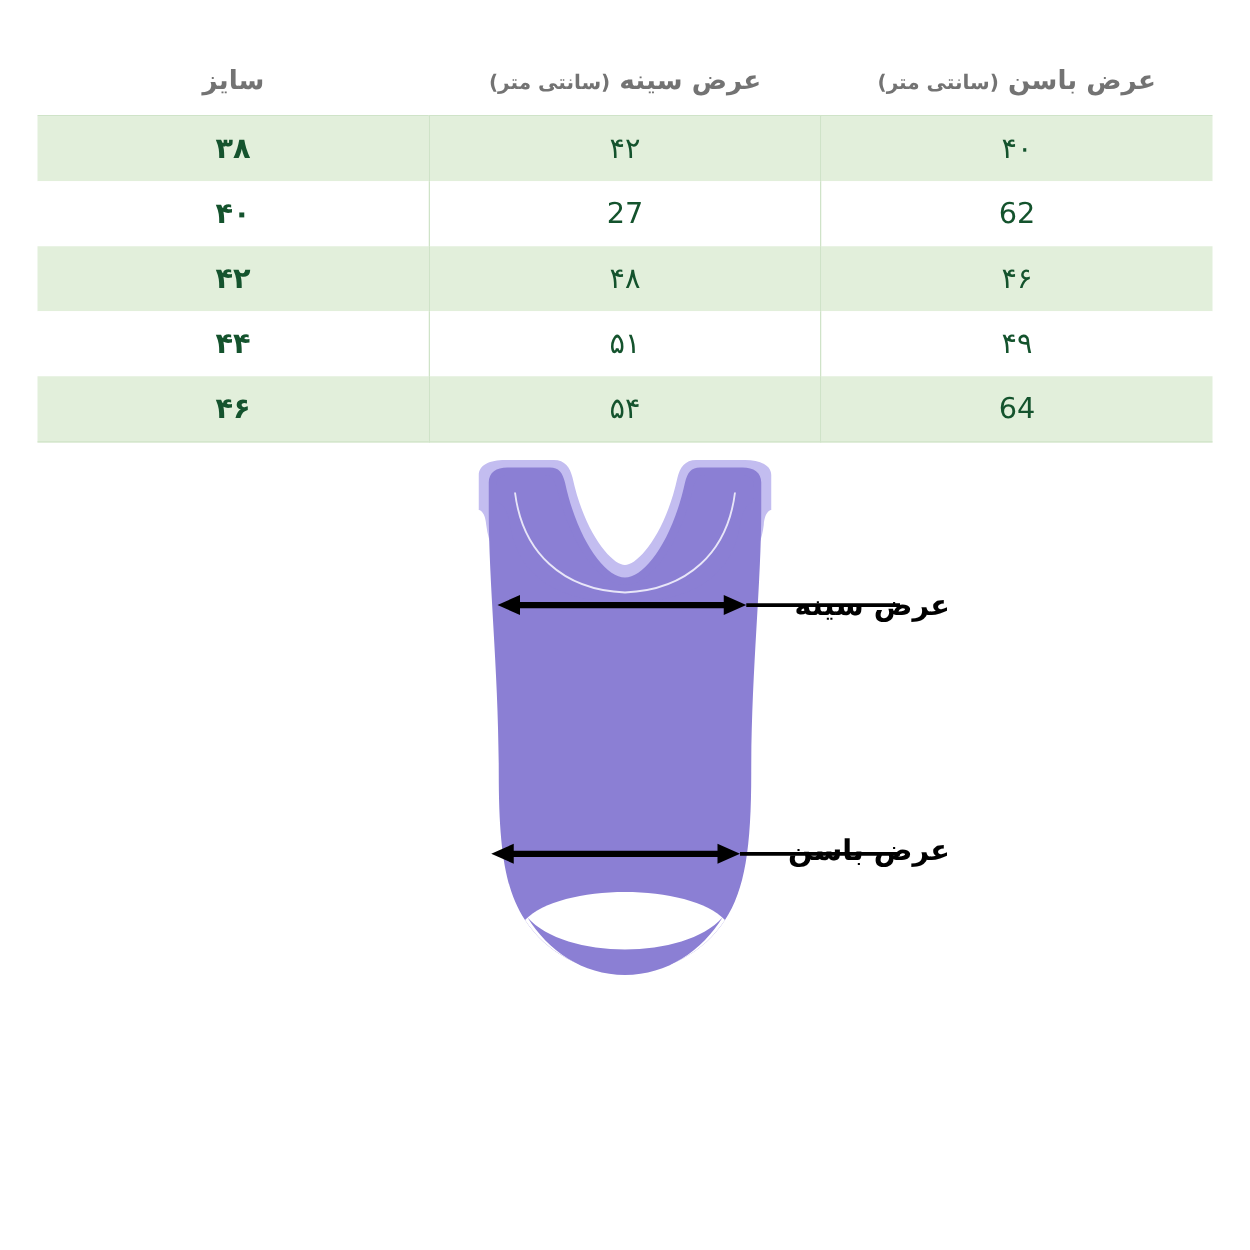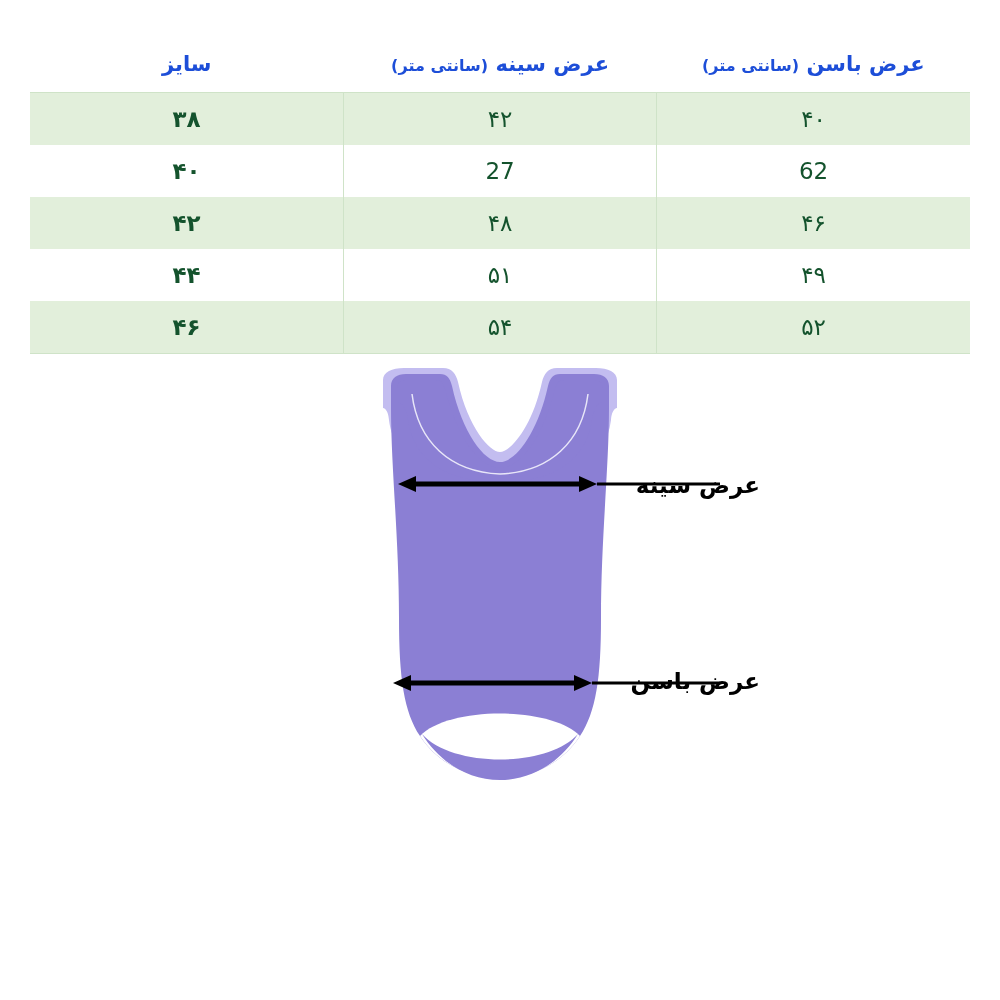--- a/index.html
+++ b/index.html
@@ -52,21 +52,21 @@
   table.size-table col.c2 { width: 33.33%; }
   table.size-table col.c3 { width: 33.34%; }
 
   table.size-table thead th {
     font-size: 21px;
     font-weight: bold;
     text-align: center;
     padding: 0 10px 16px 10px;
     vertical-align: bottom;
     border: none;
-    color: #1d4ed8;
+    color: #737373;
   }
   table.size-table thead th .unit {
     font-size: 16px;
     font-weight: bold;
   }
 
   table.size-table tbody td {
     font-size: 23px;
     text-align: center;
     padding: 13px 8px;
@@ -169,21 +169,21 @@
           <td>۴۶</td>
           <td>۴۸</td>
           <td class="bold">۴۲</td>
         </tr>
         <tr class="plain">
           <td>۴۹</td>
           <td>۵۱</td>
           <td class="bold">۴۴</td>
         </tr>
         <tr class="alt">
-          <td>۵۲</td>
+          <td>64</td>
           <td>۵۴</td>
           <td class="bold">۴۶</td>
         </tr>
       </tbody>
     </table>
   </div>
 
 
   <div class="figure">
     <svg width="1000" height="430" viewBox="0 0 1000 430">

